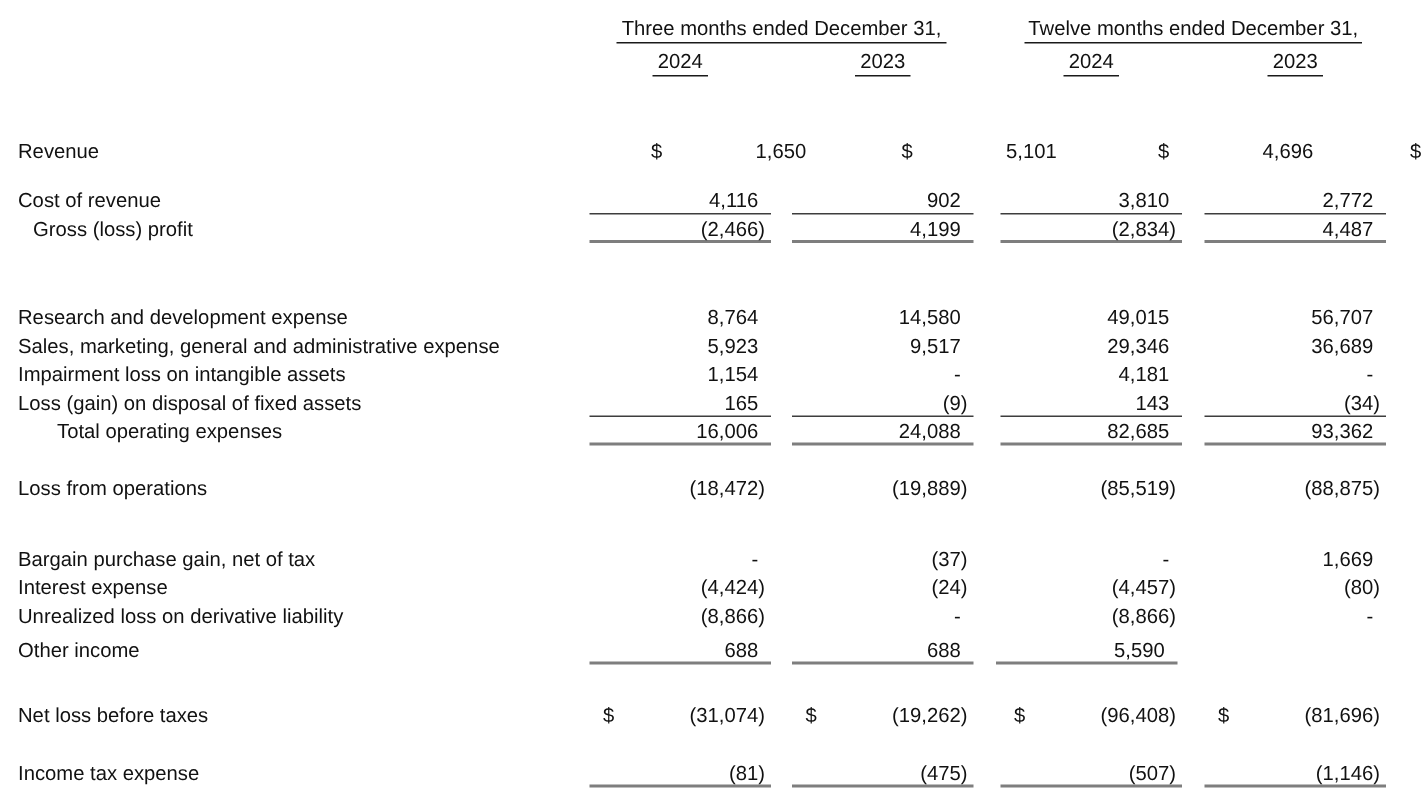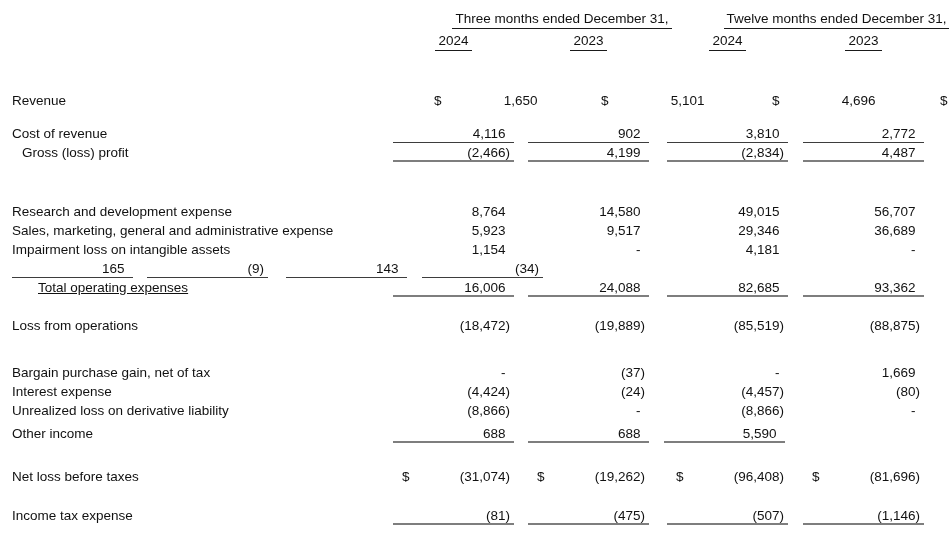--- a/index.html
+++ b/index.html
@@ -6,40 +6,40 @@
   .sheet{
     position:relative;
     width:950px;height:533px;
     background:#ffffff;
     font-family:"Liberation Sans","DejaVu Sans",sans-serif;
     font-size:13.5px;color:#111;
     overflow:hidden;
     box-sizing:border-box;
   }
   
-  .hdr{display:flex;padding-top:11px;margin-left:41px;}
+  .hdr{display:flex;padding-top:11px;}
   .hdr .label-spacer{width:381px;flex:none;}
   .gspan{flex:none;text-align:center;line-height:16px;}
   .gspan.g1{width:256px;margin-left:12px;}
   .gspan.g2{width:257px;margin-left:18px;}
   .hdr-title{display:inline-block;border-bottom:1px solid #1a1a1a;padding:0 3px 1px 3px;white-space:nowrap;}
   .years{display:flex;margin-top:4px;}
   .years .label-spacer{width:381px;flex:none;}
   .year-cell{flex:none;width:121px;text-align:center;line-height:16px;}
   .year-cell.v0{margin-left:12px;}
   .year-cell.v1{margin-left:14px;}
   .year-cell.v2{margin-left:18px;}
   .year-cell.v3{margin-left:15px;}
   .year-text{display:inline-block;border-bottom:1px solid #1a1a1a;padding:0 3px 1px 3px;}
   
   #rows{margin-top:40px;}
   .row{display:flex;height:19px;line-height:19px;}
   .row .label{width:381px;flex:none;padding-left:12px;box-sizing:border-box;white-space:nowrap;}
   .row .label.ind1{padding-left:22px;}
-  .row .label.ind2{padding-left:38px;text-decoration:underline;}
+  .row .label.ind2{padding-left:38px;}
   .val{flex:none;width:121px;box-sizing:border-box;position:relative;text-align:right;padding-right:4px;white-space:nowrap;}
   .val.v0{margin-left:12px;}
   .val.v1{margin-left:14px;}
   .val.v2{margin-left:18px;}
   .val.v3{margin-left:15px;}
   .val .dollar{position:absolute;left:9px;top:0;}
   .val .ghost{visibility:hidden;}
   .row.rule-thin .val{border-bottom:1px solid #3d3d3d;}
   .row.rule-thick .val{border-bottom:2px solid #7e7e7e;}
   
@@ -119,20 +119,21 @@
         <div class="val v3"><span class="num">36,689</span><span class="ghost">)</span></div>
       </div>
       <div class="row rule-none" style="margin-top: 0px;">
         <div class="label ind0">Impairment loss on intangible assets</div>
         <div class="val v0"><span class="num">1,154</span><span class="ghost">)</span></div>
         <div class="val v1"><span class="num">-</span><span class="ghost">)</span></div>
         <div class="val v2"><span class="num">4,181</span><span class="ghost">)</span></div>
         <div class="val v3"><span class="num">-</span><span class="ghost">)</span></div>
       </div>
       <div class="row rule-thin" style="margin-top: 0px;">
+        <div class="label ind0">Loss (gain) on disposal of fixed assets</div>
         <div class="val v0"><span class="num">165</span><span class="ghost">)</span></div>
         <div class="val v1"><span class="num">(9)</span></div>
         <div class="val v2"><span class="num">143</span><span class="ghost">)</span></div>
         <div class="val v3"><span class="num">(34)</span></div>
       </div>
       <div class="row rule-thick" style="margin-top: 0px;">
         <div class="label ind2">Total operating expenses</div>
         <div class="val v0"><span class="num">16,006</span><span class="ghost">)</span></div>
         <div class="val v1"><span class="num">24,088</span><span class="ghost">)</span></div>
         <div class="val v2"><span class="num">82,685</span><span class="ghost">)</span></div>

